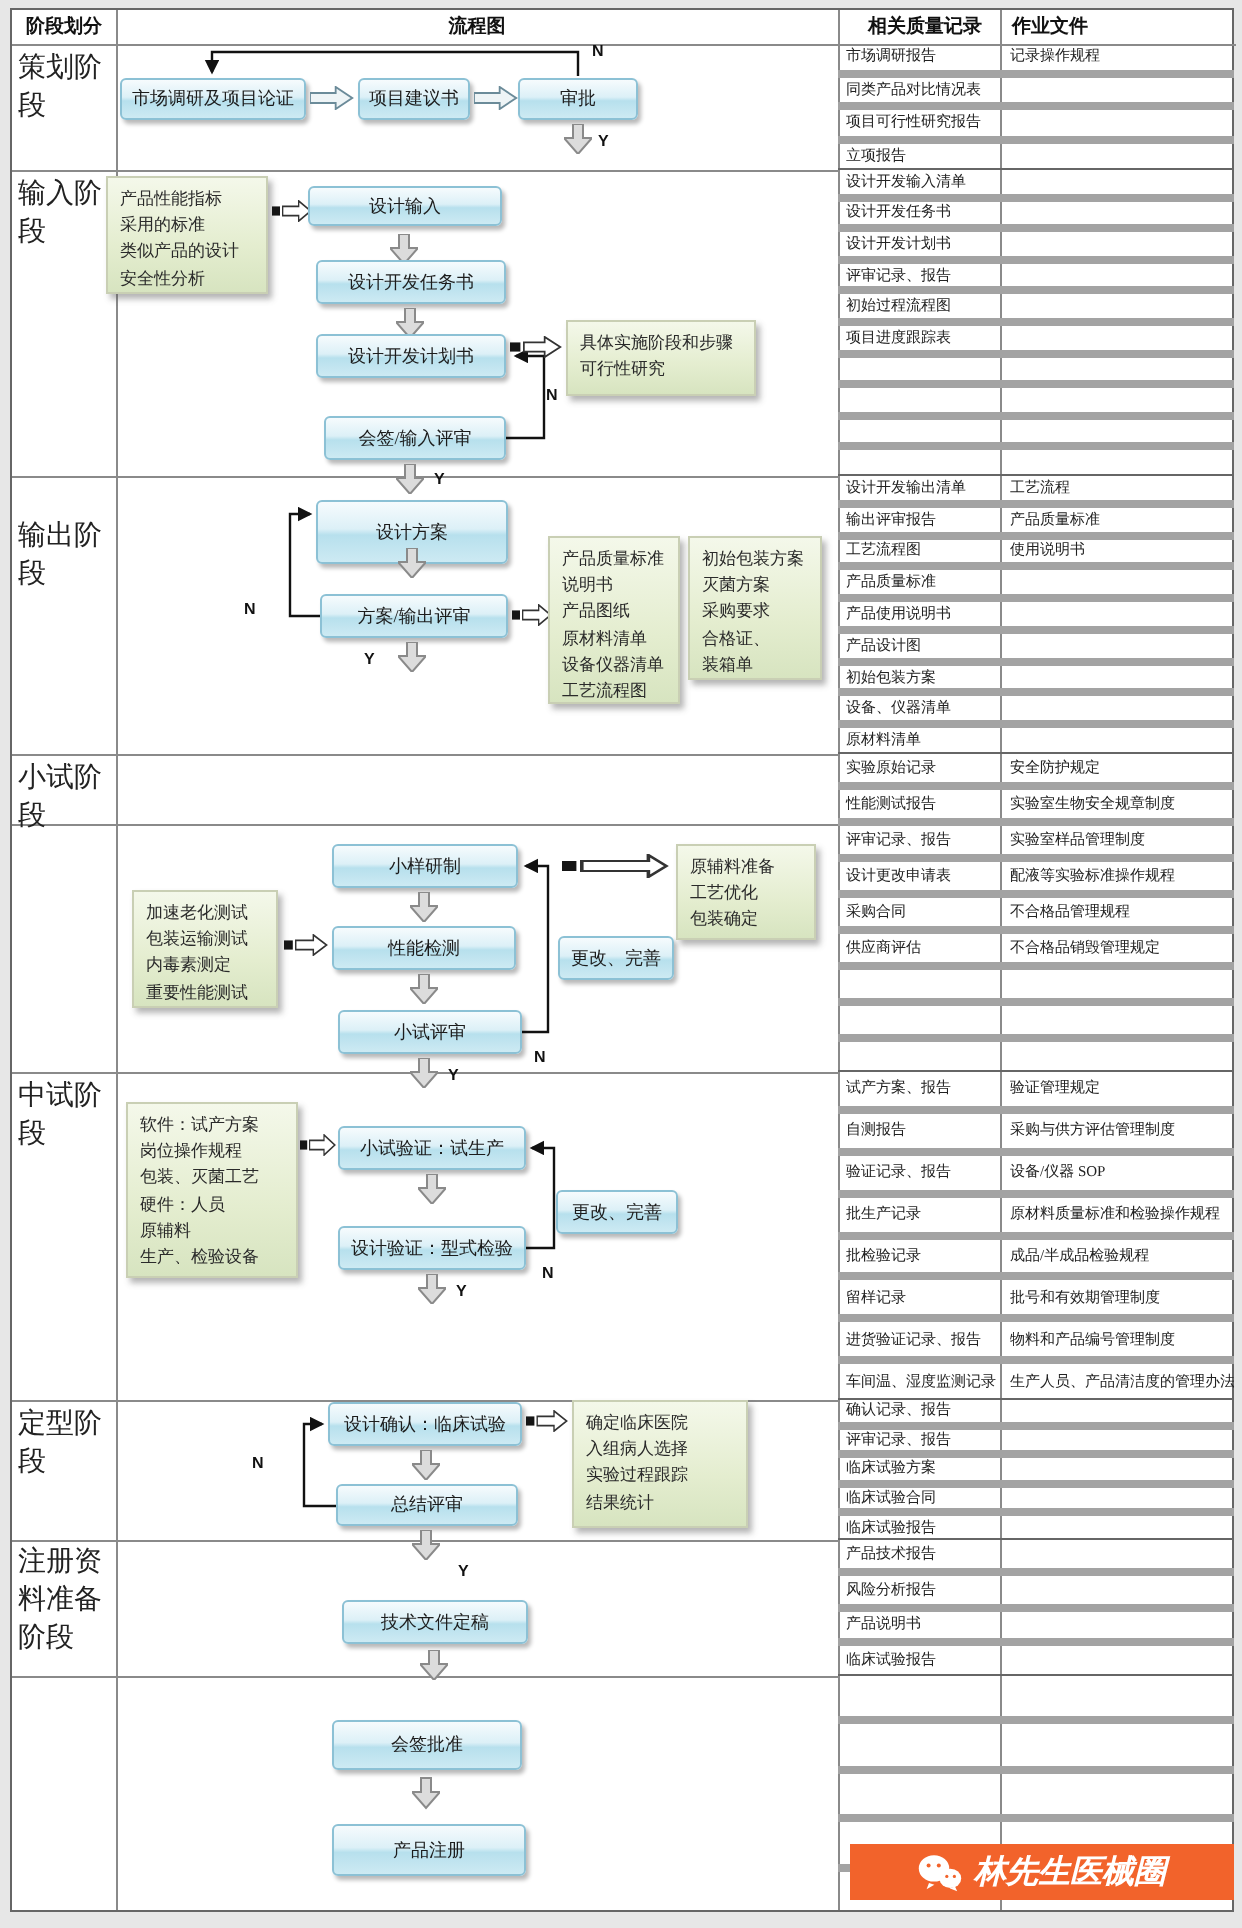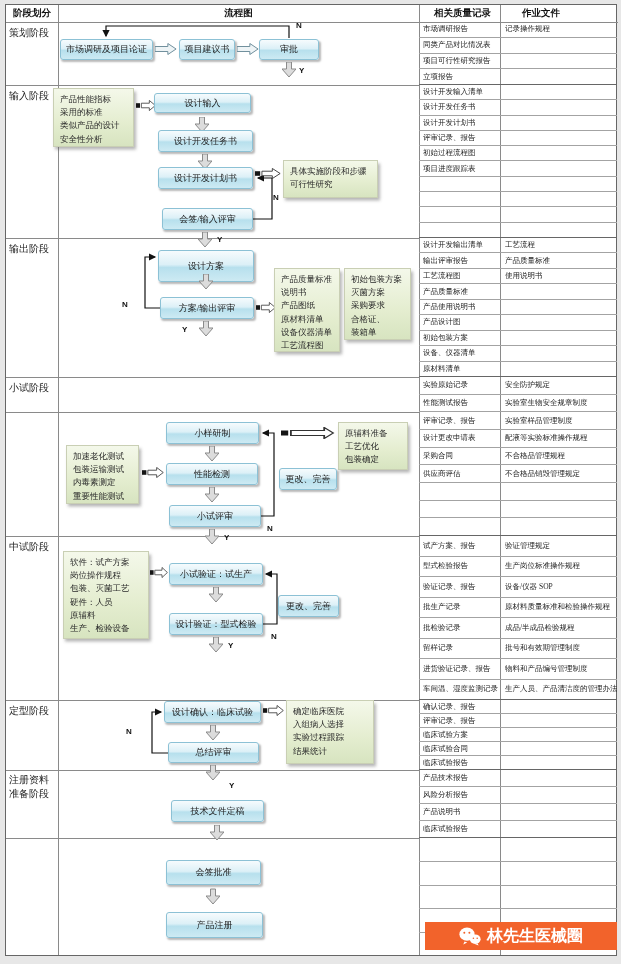--- a/index.html
+++ b/index.html
@@ -4,45 +4,45 @@
 <style>
   html,body{margin:0;padding:0;}
   body{width:621px;height:964px;position:relative;background:#e7e7e7;
        font-family:"Liberation Serif","DejaVu Serif",serif;overflow:hidden;}
   #sheet{position:absolute;left:5px;top:4px;width:612px;height:952px;background:#ffffff;
          border:1px solid #666;box-sizing:border-box;}
   .vl{position:absolute;top:0;bottom:0;width:1px;background:#8a8a8a;}
   .hl{position:absolute;height:1px;background:#8a8a8a;}
   .hdr{position:absolute;top:0;height:17px;display:flex;align-items:center;
        font-weight:bold;font-size:9.5px;color:#111;box-sizing:border-box;}
-  .stage-label{position:absolute;left:3px;width:47px;font-size:10px;color:#222;line-height:1.35;}
+  .stage-label{position:absolute;left:3px;width:47px;font-size:14px;color:#222;line-height:1.35;}
   .box{position:absolute;display:flex;align-items:center;justify-content:center;text-align:center;
        font-size:9px;color:#1c1c1c;border:1px solid #8cc1d5;border-radius:3px;box-sizing:border-box;
        background:linear-gradient(180deg,#f6fbfd 0%,#dcf0f7 45%,#b7e0ed 55%,#cdeaf3 100%);
        box-shadow:1.5px 2px 2px rgba(0,0,0,.28);}
   .note{position:absolute;font-size:8.5px;color:#2a2a2a;line-height:1.55;padding:4px 6px;box-sizing:border-box;
         background:linear-gradient(180deg,#f4f8ea 0%,#e4edcf 60%,#d7e4c0 100%);
         border:1px solid #c9cfb4;box-shadow:2px 2.5px 3px rgba(90,90,90,.45);}
   .nl{white-space:nowrap;}
   .da,.ba{position:absolute;}
   .lbl{position:absolute;font-family:"Liberation Sans","DejaVu Sans",sans-serif;
        font-weight:bold;font-size:8px;color:#111;}
   #rpanel{position:absolute;left:413px;top:17px;width:198px;}
   .sec{display:flex;flex-direction:column;border-bottom:1px solid #666;box-sizing:border-box;}
   .sec:last-child{border-bottom:none;}
-  .rrow{flex:1;display:flex;border-bottom:1px solid #a3a3a3;box-sizing:border-box;min-height:0;}
+  .rrow{flex:1;display:flex;border-bottom:4px solid #a3a3a3;box-sizing:border-box;min-height:0;}
   .sec .rrow:last-child{border-bottom:none;}
   .cq{width:81px;padding:1px 4px 1px 4px;display:flex;align-items:center;font-size:7.5px;
       color:#222;box-sizing:border-box;overflow:hidden;white-space:nowrap;}
   .cd{flex:1;padding:1px 2px 1px 5px;display:flex;align-items:center;font-size:7.5px;
       color:#222;box-sizing:border-box;overflow:hidden;white-space:nowrap;}
   #banner{position:absolute;left:425px;top:922px;width:192px;height:28px;background:#f2632b;
           display:flex;align-items:center;justify-content:center;gap:6px;z-index:50;}
   #banner .btxt{color:#ffffff;font-weight:bold;font-size:16px;
-          font-family:"Liberation Sans","DejaVu Sans",sans-serif;}
+          font-family:"Liberation Sans","DejaVu Sans",sans-serif;font-style:italic;}
   #wires{position:absolute;left:0;top:0;z-index:1;}
   .box,.note,.da,.ba,.lbl{z-index:2;}
 </style>
 </head>
 <body>
 
 <div id="sheet">
 
   <div class="vl" style="left:52px"></div>
   <div class="vl" style="left:413px"></div>
@@ -53,25 +53,25 @@
   <div class="hl" style="top:372px;left:0;width:413px"></div>
   <div class="hl" style="top:407px;left:0;width:413px"></div>
   <div class="hl" style="top:531px;left:0;width:413px"></div>
   <div class="hl" style="top:695px;left:0;width:413px"></div>
   <div class="hl" style="top:765px;left:0;width:413px"></div>
   <div class="hl" style="top:833px;left:0;width:413px"></div>
 
   <div class="hdr" style="left:0;width:52px;justify-content:center">阶段划分</div>
   <div class="hdr" style="left:52px;width:361px;justify-content:center">流程图</div>
   <div class="hdr" style="left:413px;width:81px;padding-left:15px">相关质量记录</div>
-  <div class="hdr" style="left:494px;width:118px;padding-left:22px">作业文件</div>
+  <div class="hdr" style="left:494px;width:118px;padding-left:6px">作业文件</div>
 
   <div class="stage-label" style="top:21px">策划阶段</div>
   <div class="stage-label" style="top:84px">输入阶段</div>
-  <div class="stage-label" style="top:237px">输出阶段</div>
+  <div class="stage-label" style="top:255px">输出阶段</div>
   <div class="stage-label" style="top:376px">小试阶段</div>
   <div class="stage-label" style="top:535px">中试阶段</div>
   <div class="stage-label" style="top:699px">定型阶段</div>
   <div class="stage-label" style="top:768px">注册资料准备阶段</div>
 
   <svg id="wires" width="610" height="950">
     <defs>
       <marker id="ah" markerWidth="7" markerHeight="7" refX="5" refY="3" orient="auto">
         <path d="M0,0 L6,3 L0,6 z" fill="#111"></path>
       </marker>
@@ -403,22 +403,22 @@
           <div class="cd"></div>
         </div>
       </div>
     <div class="sec" style="height:164px">
 
     <div class="rrow">
           <div class="cq">试产方案、报告</div>
           <div class="cd">验证管理规定</div>
         </div>
         <div class="rrow">
-          <div class="cq">型式检验报告</div>
-          <div class="cd">生产岗位标准操作规程</div>
+          <div class="cq">自测报告</div>
+          <div class="cd">采购与供方评估管理制度</div>
         </div>
         <div class="rrow">
           <div class="cq">验证记录、报告</div>
           <div class="cd">设备/仪器 SOP</div>
         </div>
         <div class="rrow">
           <div class="cq">批生产记录</div>
           <div class="cd">原材料质量标准和检验操作规程</div>
         </div>
         <div class="rrow">

